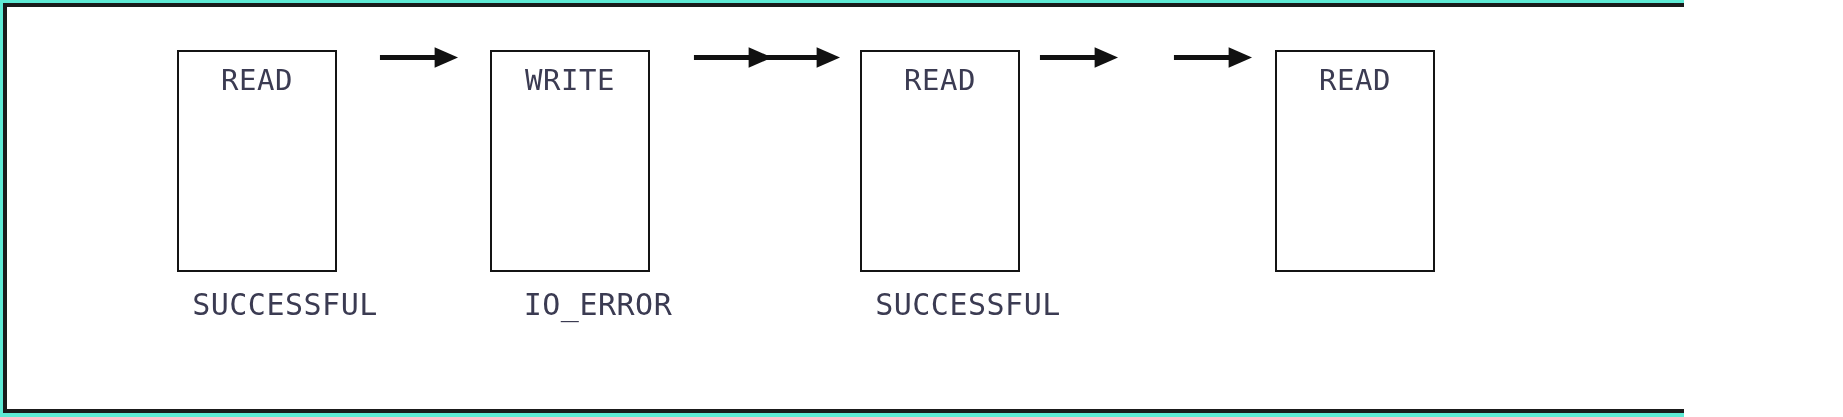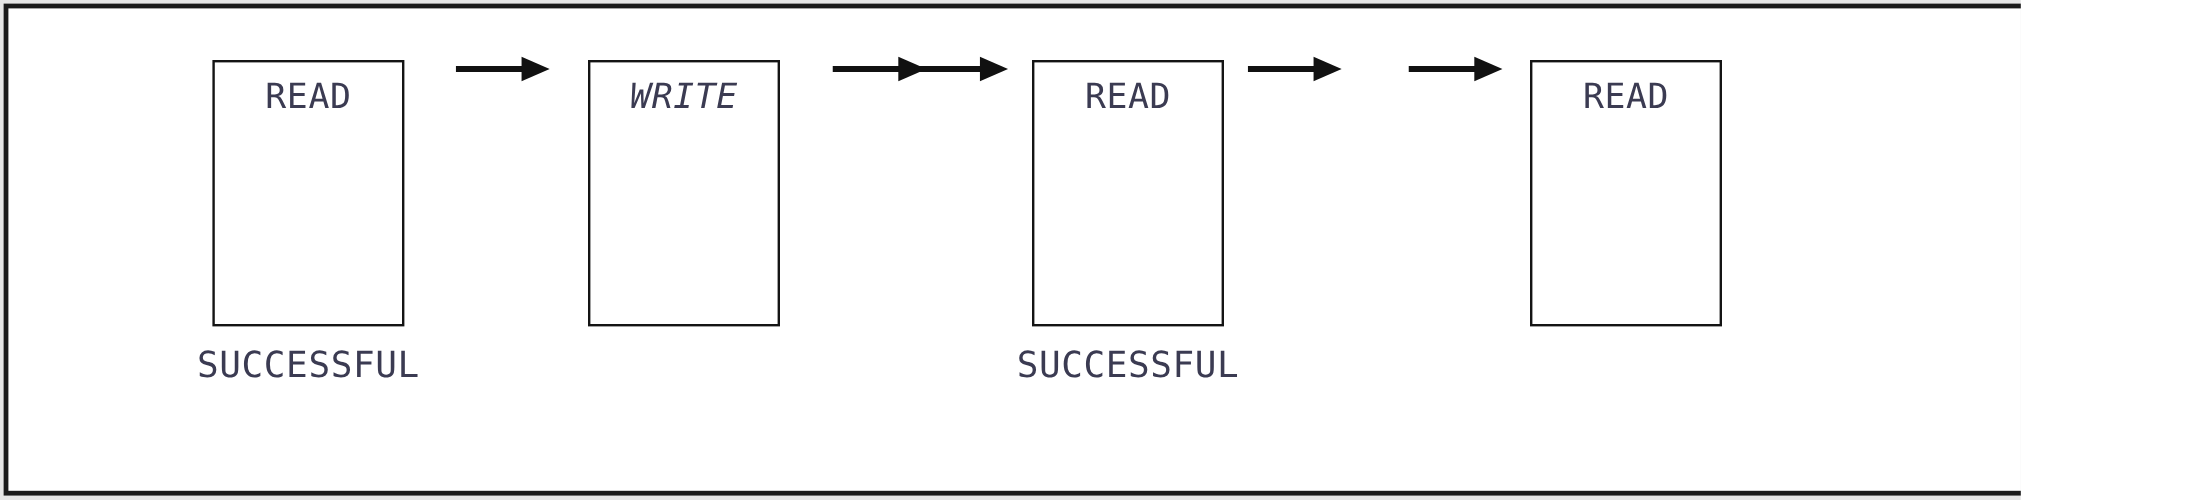--- a/index.html
+++ b/index.html
@@ -65,58 +65,60 @@
   
   .status-label {
     position: absolute;
     font-family: "DejaVu Sans Mono", "Liberation Mono", monospace;
     font-size: 30px;
     line-height: 1;
     color: #3b3b52;
     white-space: nowrap;
     text-align: center;
     letter-spacing: 0.5px;
+    margin-left: 28px;
   }
 
   
   .arrow {
     position: absolute;
     height: 26px;
   }
   .arrow svg {
     display: block;
     overflow: visible;
   }
 </style>
 </head>
 <body>
 
-<div id="canvas" style="width: 1684px; height: 417px; background: #e5e5e5;">
+<div id="canvas" style="width: 1684px; height: 417px; background: #5eead4;">
 
   <div id="frame" style="border: 4px solid rgb(26, 26, 26); width: 1836px; height: 410px;"></div>
 
   <div id="diagram">
 
     <div class="op-box" id="box-1" style="left: 177px; top: 50px; width: 160px; height: 222px; border: 2px solid rgb(20, 20, 20); background: rgb(255, 255, 255);">
       <span class="op-box-label" style="color: rgb(59, 59, 82);">READ</span>
     </div>
 
     <div class="status-label" id="status-1" style="left: 257px; top: 290px; transform: translateX(-50%); color: rgb(59, 59, 82);">SUCCESSFUL</div>
 
     <div class="arrow" id="arrow-1" style="left: 378px; top: 44px; width: 82px;">
       <svg width="82" height="26" viewBox="0 0 84 26" xmlns="http://www.w3.org/2000/svg">
         <path d="M2,11 L2,16 L60,16 L60,11 Z" fill="#111111"></path>
         <path d="M58,3 L58,24 L82,13.5 Z" fill="#111111"></path>
       </svg>
     </div>
 
-    <div class="op-box" id="box-2" style="left: 490px; top: 50px; width: 160px; height: 222px; border: 2px solid rgb(20, 20, 20); background: rgb(255, 255, 255); font-style: italic;">
+    <div class="op-box" id="box-2" style="left: 490px; top: 50px; width: 160px; height: 222px; border: 2px solid rgb(20, 20, 20); background: rgb(255, 255, 255);">
       <span class="op-box-label" style="color: rgb(59, 59, 82);">WRITE</span>
     </div>
 
+    <div class="status-label" id="status-2" style="left: 570px; top: 290px; transform: translateX(-50%); color: rgb(59, 59, 82);">IO_ERROR</div>
 
     <div class="arrow" id="arrow-2" style="left: 692px; top: 44px; width: 82px;">
       <svg width="82" height="26" viewBox="0 0 84 26" xmlns="http://www.w3.org/2000/svg">
         <path d="M2,11 L2,16 L60,16 L60,11 Z" fill="#111111"></path>
         <path d="M58,3 L58,24 L82,13.5 Z" fill="#111111"></path>
       </svg>
     </div>
 
     <div class="arrow" id="arrow-3" style="left: 760px; top: 44px; width: 82px;">
       <svg width="82" height="26" viewBox="0 0 84 26" xmlns="http://www.w3.org/2000/svg">

